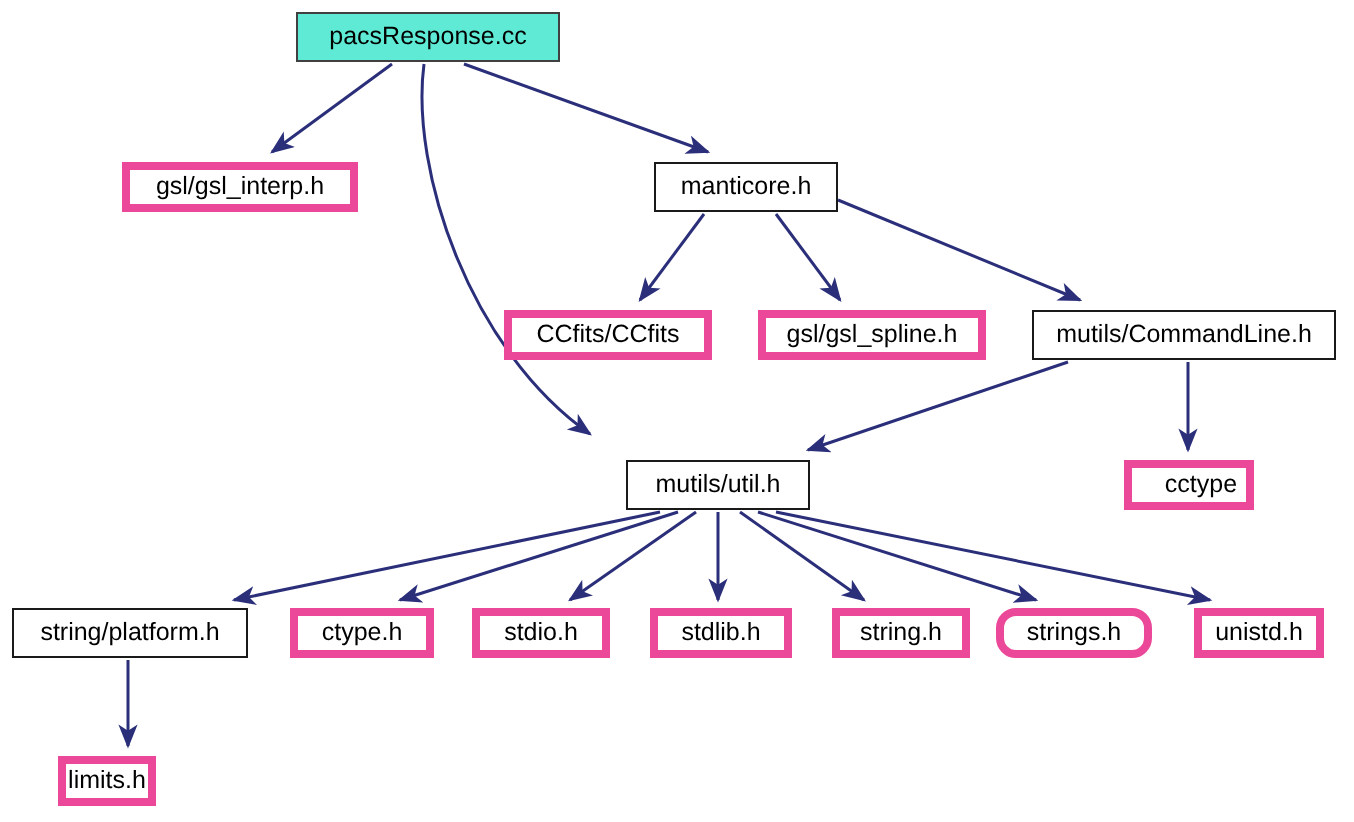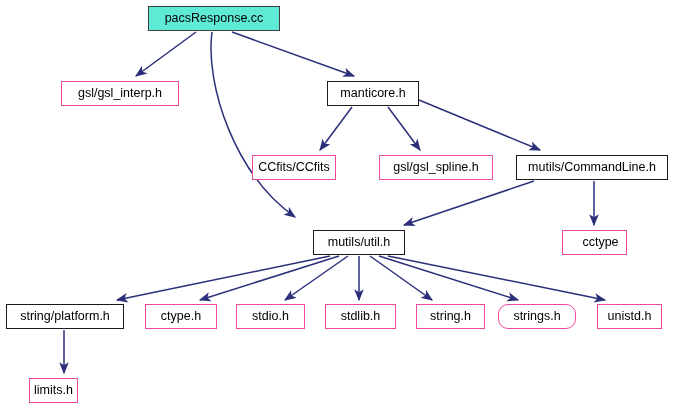--- a/index.html
+++ b/index.html
@@ -27,21 +27,21 @@
     position: absolute;
     box-sizing: border-box;
     display: flex;
     align-items: center;
     justify-content: center;
     white-space: nowrap;
     font-size: 12.5px;
     line-height: 1;
     color: #000000;
     background: #ffffff;
-    border: 1px solid #ec4899;
+    border: 4px solid #ec4899;
     height: 25px;
     z-index: 2;
   }
   .node.strong {
     border: 1.6px solid #1a1a1a;
   }
   .node.root {
     background: #5eead4;
     border: 1.6px solid #404040;
   }
@@ -72,21 +72,21 @@
         <path d="M 370,256 L 432,300" marker-end="url(#arrow)" stroke="#2b2f7a"></path>
         <path d="M 379,256 L 518,300" marker-end="url(#arrow)" stroke="#2b2f7a"></path>
         <path d="M 388,256 L 605,300" marker-end="url(#arrow)" stroke="#2b2f7a"></path>
         <path d="M 64,330 L 64,373" marker-end="url(#arrow)" stroke="#2b2f7a"></path>
       </g>
   </svg>
   <div id="nodes">
       <div class="node root" style="left: 148px; top: 6px; width: 132px;">pacsResponse.cc</div>
       <div class="node" style="left: 61px; top: 81px; width: 118px;">gsl/gsl_interp.h</div>
       <div class="node strong" style="left: 327px; top: 81px; width: 92px;">manticore.h</div>
-      <div class="node" style="left: 252px; top: 155px; width: 84px;">CCfits/CCfits</div>
+      <div class="node" style="left: 252px; top: 155px; width: 104px;">CCfits/CCfits</div>
       <div class="node" style="left: 379px; top: 155px; width: 114px;">gsl/gsl_spline.h</div>
       <div class="node strong" style="left: 516px; top: 155px; width: 152px;">mutils/CommandLine.h</div>
       <div class="node strong" style="left: 313px; top: 230px; width: 92px;">mutils/util.h</div>
       <div class="node" style="left: 562px; top: 230px; width: 65px; padding-left: 12px;">cctype</div>
       <div class="node strong" style="left: 6px; top: 304px; width: 118px;">string/platform.h</div>
       <div class="node" style="left: 145px; top: 304px; width: 72px;">ctype.h</div>
       <div class="node" style="left: 236px; top: 304px; width: 69px;">stdio.h</div>
       <div class="node" style="left: 325px; top: 304px; width: 71px;">stdlib.h</div>
       <div class="node" style="left: 416px; top: 304px; width: 69px;">string.h</div>
       <div class="node" style="left: 498px; top: 304px; width: 78px; border-radius: 10px;">strings.h</div>

